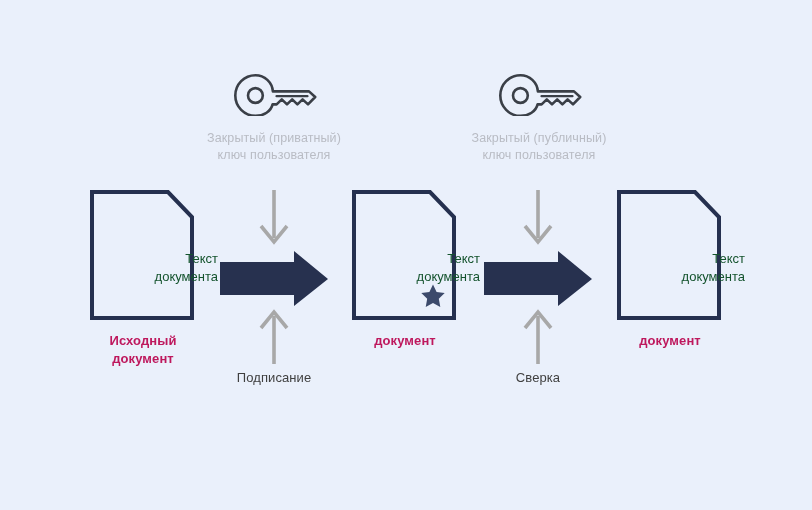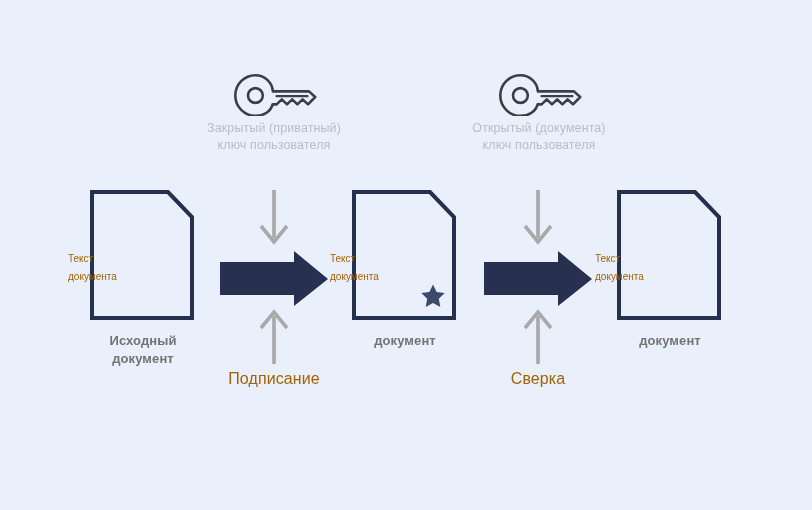--- a/index.html
+++ b/index.html
@@ -25,62 +25,63 @@
   .key-block {
     position: absolute;
     width: 230px;
     text-align: center;
   }
   .key-icon {
     display: block;
     margin: 0 auto;
   }
   .key-caption {
+    margin-top: 10px;
     font-size: 12.5px;
     line-height: 17px;
     color: #b9bcc4;
     letter-spacing: 0.1px;
   }
 
   
   .doc-block {
     position: absolute;
     width: 150px;
     text-align: center;
   }
   .doc-svg { display: block; }
   .doc-inner-text {
     position: absolute;
     left: 0;
     width: 150px;
     top: 60px;
-    font-size: 10px;
+    font-size: 13px;
     line-height: 18px;
-    color: #a16207;
-    text-align: left;
+    color: #14532d;
+    text-align: right;
     pointer-events: none;
   }
   .doc-caption {
     margin-top: 12px;
     font-size: 13px;
     line-height: 18px;
-    color: #737373;
+    color: #be185d;
     font-weight: 600;
     letter-spacing: 0.1px;
   }
 
   
   .arrow-group {
     position: absolute;
     width: 130px;
     text-align: center;
   }
   .arrow-caption {
-    font-size: 16px;
-    color: #a16207;
+    font-size: 13px;
+    color: #404040;
     letter-spacing: 0.1px;
   }
 </style>
 </head>
 <body>
 
 <div id="diagram">
 
   <div class="key-block" style="left:159px; top:72px;">
     <span class="key-icon">
@@ -98,21 +99,21 @@
 
   <div class="key-block" style="left:424px; top:72px;">
     <span class="key-icon">
       <svg width="86" height="44" viewBox="0 0 86 44" fill="none" xmlns="http://www.w3.org/2000/svg">
         <path d="M24.5 3.2 C33.6 3.2 41.2 10.4 41.9 19.4 L78.0 19.4 L84.2 25.0 L77.0 32.4 L71.6 27.4 L66.4 32.4 L61.2 27.4 L56.0 32.4 L50.8 27.4 L45.6 32.4 L41.6 32.4 C39.9 39.4 32.9 43.9 24.5 43.9 C13.2 43.9 4.3 34.8 4.3 23.6 C4.3 12.3 13.2 3.2 24.5 3.2 Z" stroke="#3a3f47" stroke-width="2.6" stroke-linejoin="round" stroke-linecap="round" fill="none"></path>
         <circle cx="24.4" cy="23.5" r="7.4" stroke="#3a3f47" stroke-width="2.6" fill="none"></circle>
         <path d="M45.5 24.2 L76.5 24.2" stroke="#3a3f47" stroke-width="2.2" stroke-linecap="round"></path>
       </svg>
     </span>
     <div class="key-caption">
-      <div>Открытый (документа)</div>
+      <div>Закрытый (публичный)</div>
       <div>ключ пользователя</div>
     </div>
   </div>
 
   <div class="doc-block" style="left:68px; top:190px;">
     <div style="position:relative; width:150px; height:130px;">
       <svg class="doc-svg" width="150" height="130" viewBox="0 0 150 130" xmlns="http://www.w3.org/2000/svg">
         <path d="M24 2 L100 2 L124 27 L124 128 L24 128 Z" fill="none" stroke="#25304f" stroke-width="4" stroke-linejoin="miter"></path>
       </svg>
       <div class="doc-inner-text">

